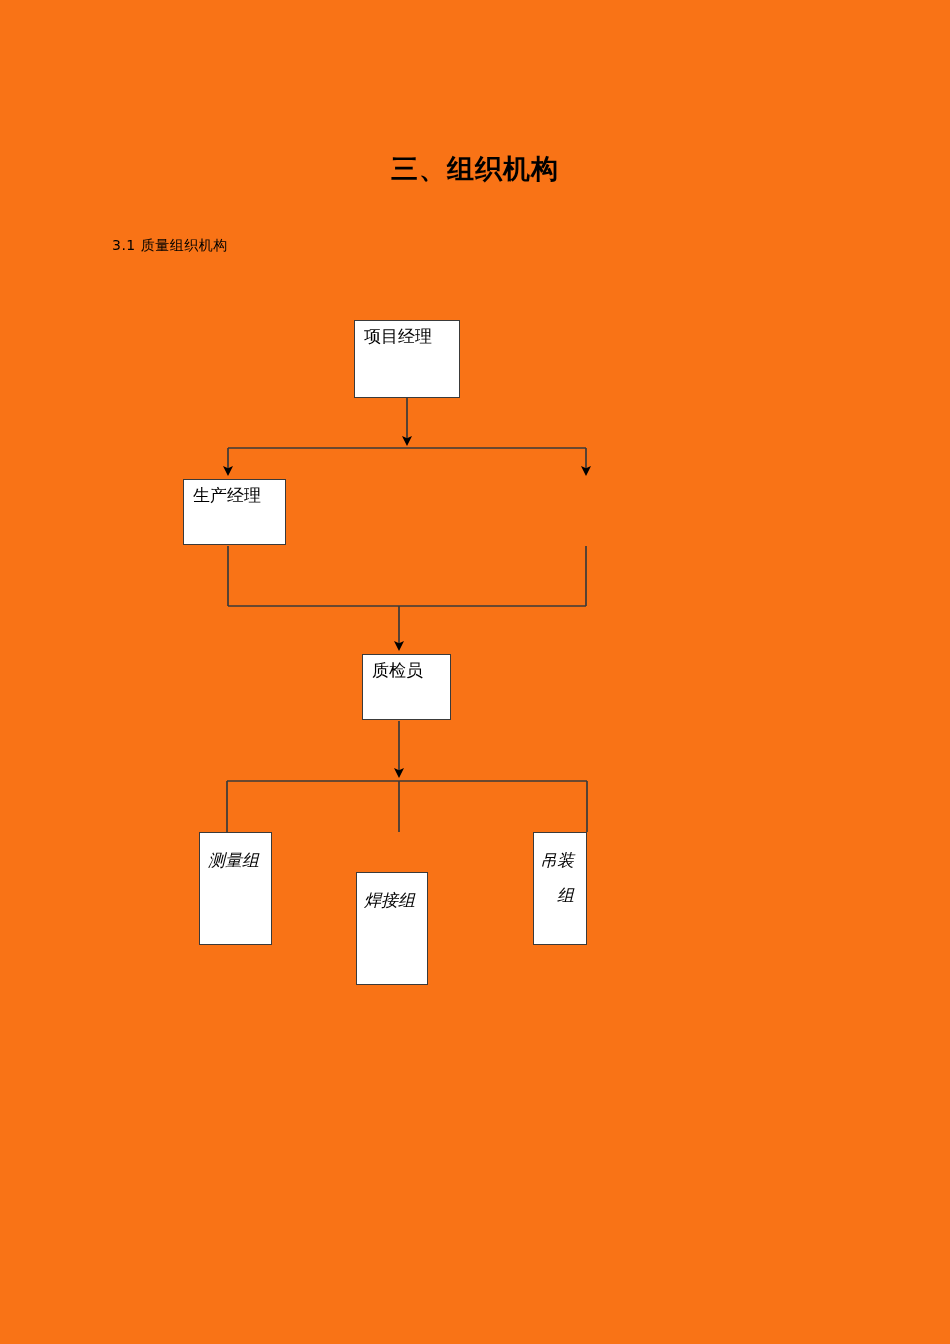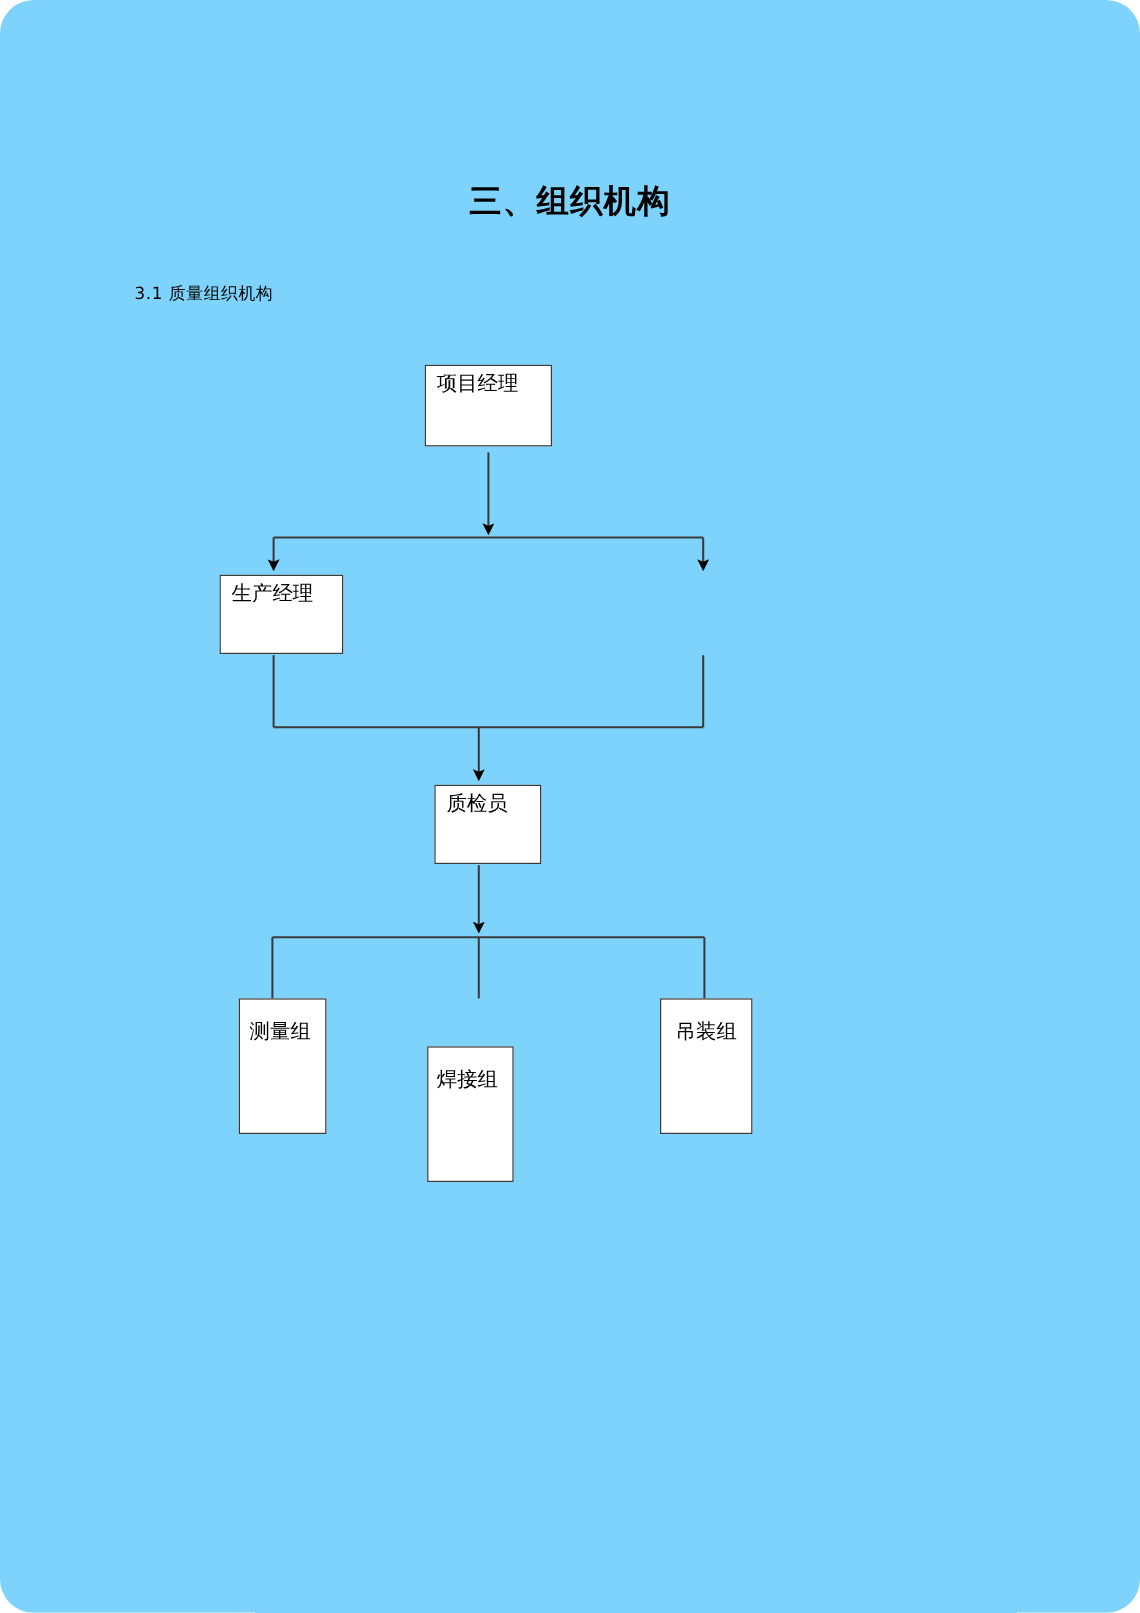--- a/index.html
+++ b/index.html
@@ -9,23 +9,22 @@
     background: #ffffff;
   }
   body {
     font-family: "DejaVu Sans", "Liberation Sans", sans-serif;
     color: #000000;
   }
   .page {
     position: relative;
     width: 950px;
     height: 1344px;
-    background: #7dd3fc;
+    background: #f97316;
     overflow: hidden;
-    border-radius: 28px;
   }
 
   
   .doc-title {
     position: absolute;
     left: 0;
     top: 134px;
     width: 950px;
     text-align: center;
     font-size: 27px;
@@ -77,30 +76,31 @@
   
   .node.v .label {
     padding: 10px 12px 0 0;
     text-align: right;
     writing-mode: horizontal-tb;
     word-break: break-all;
     line-height: 2.05;
     font-size: 17px;
     width: 100%;
     box-sizing: border-box;
+    font-style: italic;
   }
 
   
-  #node-pm      { left: 354px; top: 304px; width: 106px; height: 68px; }
+  #node-pm      { left: 354px; top: 320px; width: 106px; height: 78px; }
   #node-prodmgr { left: 183px; top: 479px; width: 103px; height: 66px; }
   #node-chief   { left: 528px; top: 479px; width: 102px; height: 66px; }
   #node-qc      { left: 362px; top: 654px; width:  89px; height: 66px; }
   #node-survey  { left: 199px; top: 832px; width:  73px; height: 113px; }
   #node-weld    { left: 356px; top: 872px; width:  72px; height: 113px; }
-  #node-hoist   { left: 550px; top: 832px; width:  77px; height: 113px; }
+  #node-hoist   { left: 533px; top: 832px; width:  54px; height: 113px; }
 
   .chart svg {
     position: absolute;
     left: 0;
     top: 0;
     width: 950px;
     height: 1344px;
     overflow: visible;
   }
   .conn {

